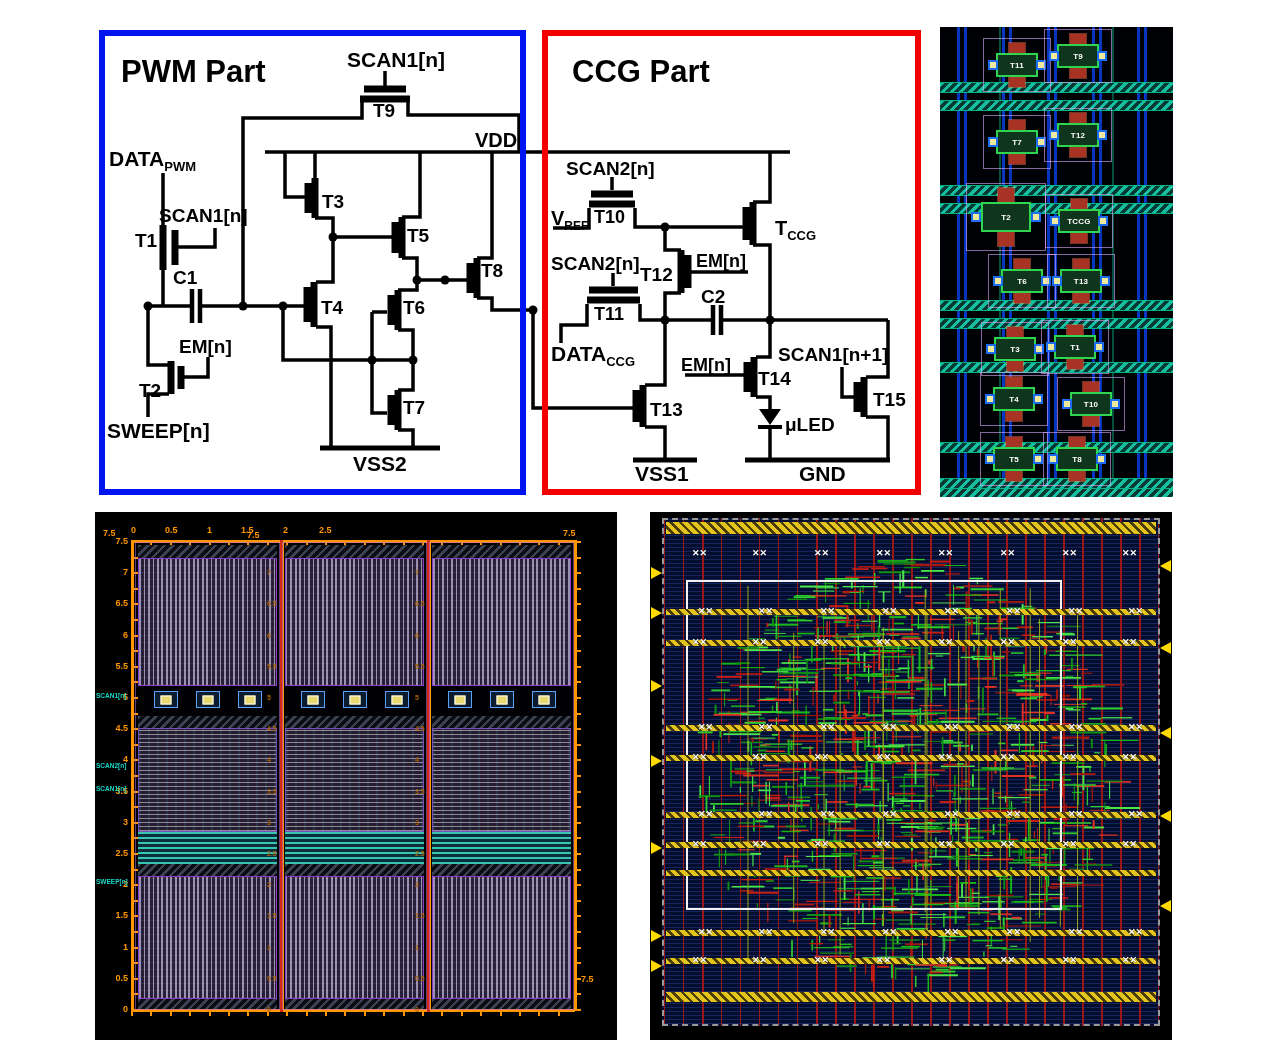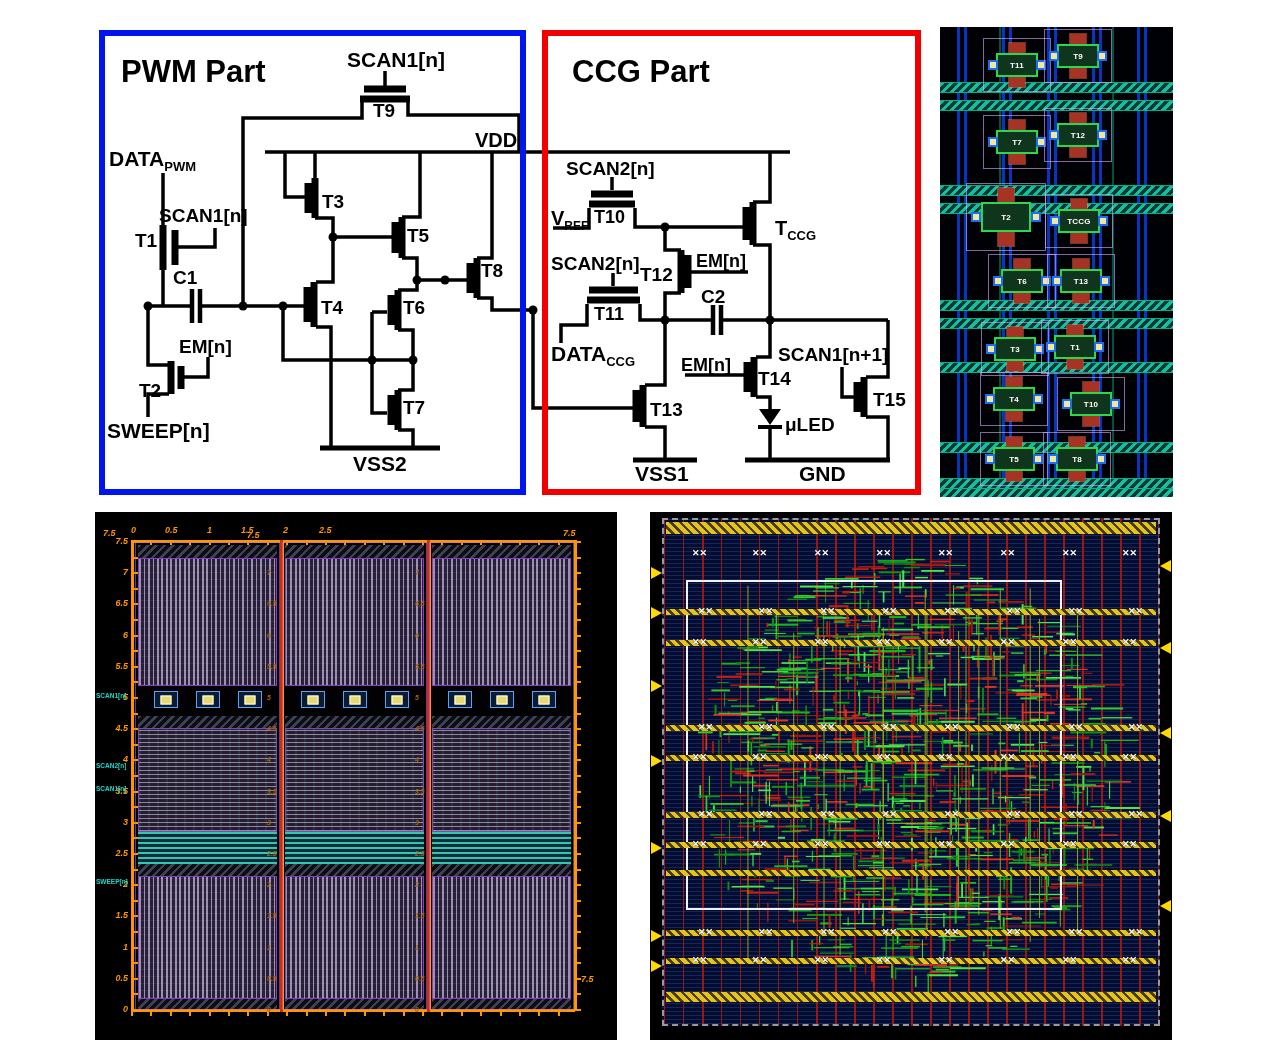--- a/index.html
+++ b/index.html
@@ -50,21 +50,21 @@
     background:#e8d870;border:1px solid #fff;}
   .lc-sepr{position:absolute;top:28px;height:472px;width:3px;background:#d42a12;box-shadow:1px 0 0 #f90;}
   .lc-ruler{position:absolute;background:#ff9500;}
   .lc-ruler.h{height:2.5px;background:
      repeating-linear-gradient(90deg,#ff9500 0 2px, transparent 2px 9.7px),#ff9500;}
   .lc-ruler.h::after{content:"";position:absolute;left:0;top:2px;width:100%;height:5px;
      background:repeating-linear-gradient(90deg,#ff9500 0 2px, transparent 2px 19.4px);}
   .lc-ruler.v{width:2.5px;}
   .lc-ruler.v::after{content:"";position:absolute;top:0;left:2px;height:100%;width:5px;
      background:repeating-linear-gradient(0deg,#ff9500 0 2px, transparent 2px 15.6px);}
-  .lc-tick{position:absolute;color:#ff9500;font-size:9px;font-weight:bold;font-style:italic;}
+  .lc-tick{position:absolute;color:#ff9500;font-size:9px;font-weight:bold;}
   .lc-tick.dim{color:#a96207;font-size:7px;}
   .lc-sig{position:absolute;left:1px;color:#18d8c8;font-size:6.5px;font-weight:bold;white-space:nowrap;}
   
   #layoutD{left:650px;top:512px;width:522px;height:528px;background:#000;overflow:hidden;}
   #ld-inner{position:absolute;left:12px;top:6px;width:498px;height:508px;
     border:2px dashed #9a9a9a;box-sizing:border-box;background:
     repeating-linear-gradient(90deg, rgba(170,24,16,.9) 0 1.5px, transparent 1.5px 19px, rgba(170,24,16,.9) 19px 20.5px, transparent 20.5px 38px),
     repeating-linear-gradient(0deg, #15265e 0 1.5px, #050d2e 1.5px 4px);}
   .ld-band{position:absolute;left:2px;right:2px;
     background:repeating-linear-gradient(45deg,#e2c41c 0 4px,#4a3c02 4px 6.5px);}

